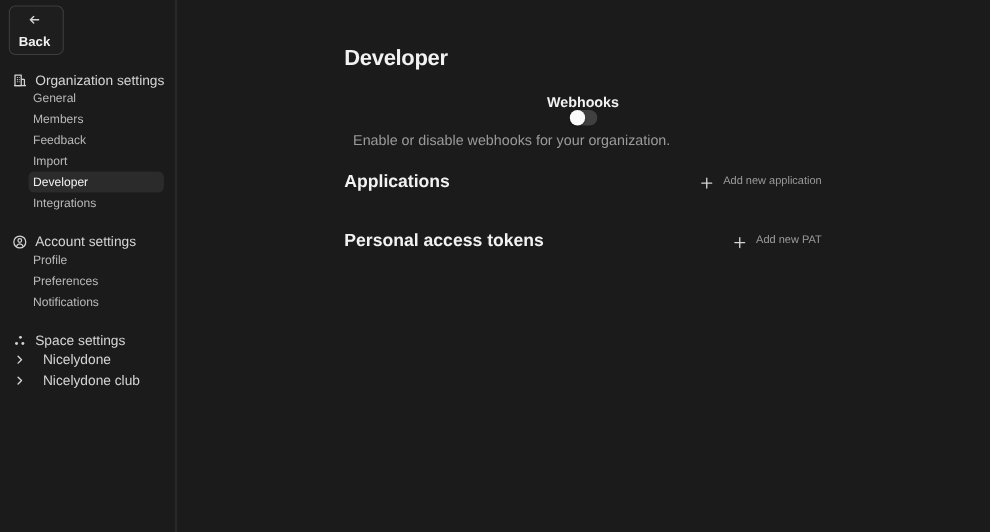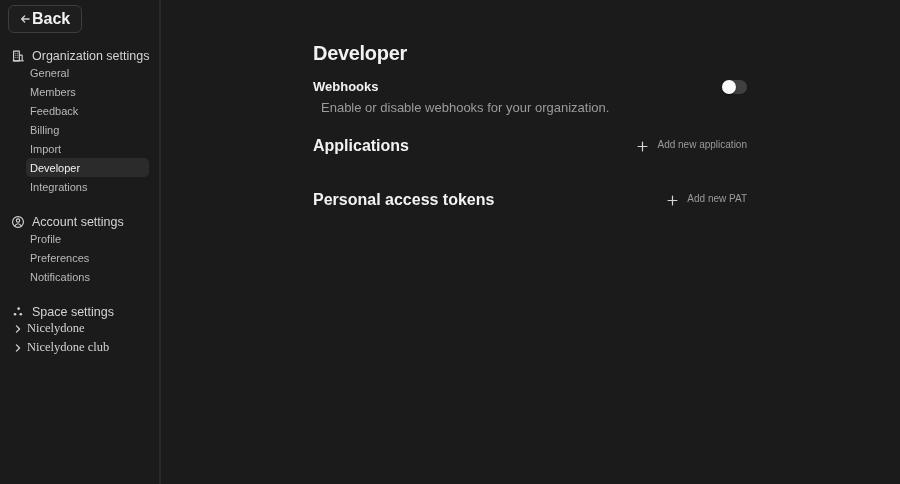--- a/index.html
+++ b/index.html
@@ -13,29 +13,30 @@
   }
 
   
   .sidebar {
     position: absolute; left: 0; top: 0; bottom: 0;
     width: 161px;
     border-right: 2px solid var(--divider, #292929);
     padding: 5px 0 0 8px;
   }
   .back-btn {
-    display: inline-flex; align-items: center; gap: 0;
+    display: inline-flex; align-items: center; gap: 6px;
     padding: 4px 11px 4px 8px;
     border: 1px solid var(--border, #3d3d3d);
     border-radius: 6px;
     background: var(--panel, #1e1e1e);
     color: var(--textPrimary, #f2f2f2);
-    font-size: 16px; font-weight: 700;
+    font-size: 12px; font-weight: 700;
     font-family: inherit;
     cursor: pointer;
+    flex-direction: column;
   }
   .back-btn svg { display: block; }
   nav { margin-top: 11px; }
   .group { margin-bottom: 14px; }
   .sec {
     display: flex; align-items: flex-end; gap: 7px;
     height: 19px; padding-left: 2px;
     color: var(--textSecondary, #d6d6d6);
     font-size: 12.5px;
   }
@@ -46,39 +47,38 @@
     border-radius: 5px;
     color: var(--textDim, #b9b9b9);
     font-size: 11px;
     cursor: pointer;
   }
   .item.selected {
     background: var(--selected, #2b2b2b);
     color: var(--textPrimary, #f2f2f2);
   }
   .space-row {
-    display: flex; align-items: center; gap: 4px;
+    display: flex; align-items: center; gap: 16px;
     height: 19px; padding-left: 5px;
     color: var(--textSecondary, #d0d0d0);
     font-size: 12.5px;
     cursor: pointer;
-    font-family: Liberation Serif, serif;
   }
   .space-row .icn { width: 10px; height: 12px; }
 
   
   .main { position: absolute; left: 313px; top: 0; width: 434px; }
   .page-title {
     margin: 42px 0 0;
     font-size: 20px; font-weight: 700;
     letter-spacing: -0.3px;
     color: var(--textPrimary, #f2f2f2);
   }
   .row { display: flex; justify-content: space-between; align-items: center; }
-  .webhooks-row { margin-top: 14px; }
+  .webhooks-row { margin-top: 20px; flex-direction: column; }
   .sub-title {
     margin: 0;
     font-size: 13px; font-weight: 700;
     color: var(--textPrimary, #ececec);
   }
   .desc {
     margin: 6px 8px 0;
     font-size: 13px;
     color: var(--textMuted, #9b9b9b);
   }
@@ -142,23 +142,20 @@
         <span>Organization settings</span>
       </div>
       <div class="item">
           <span>General</span>
         </div>
       <div class="item">
           <span>Members</span>
         </div>
       <div class="item">
           <span>Feedback</span>
-        </div>
-      <div class="item">
-          <span>Billing</span>
         </div>
       <div class="item">
           <span>Import</span>
         </div>
       <div class="item selected">
           <span>Developer</span>
         </div>
       <div class="item">
           <span>Integrations</span>
         </div>

